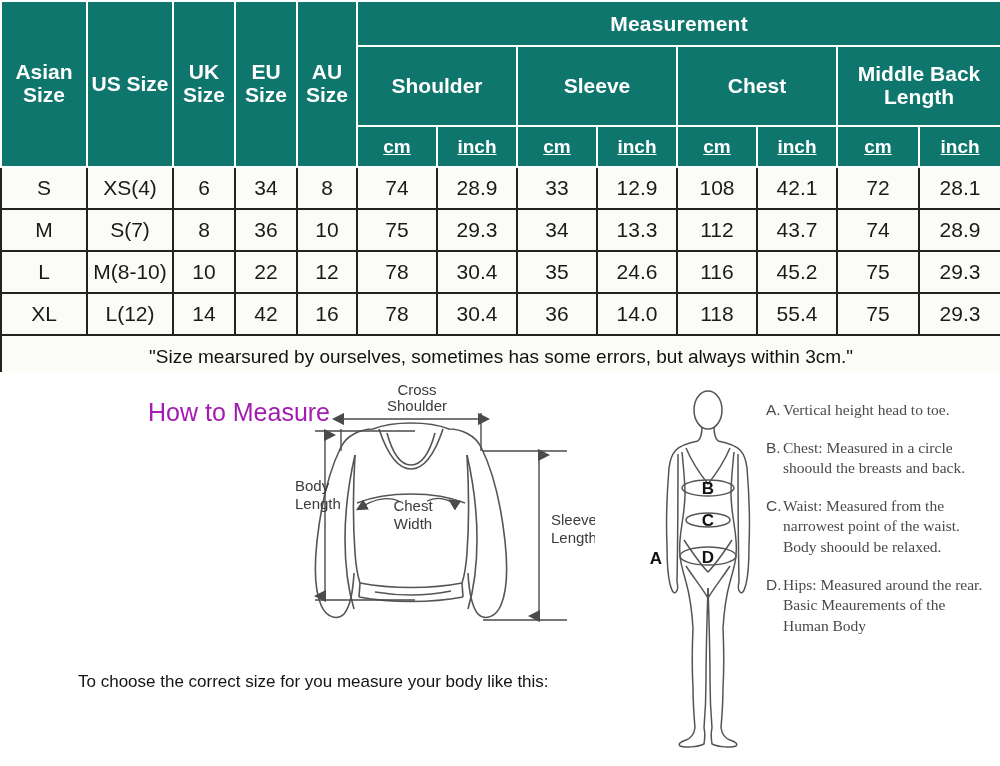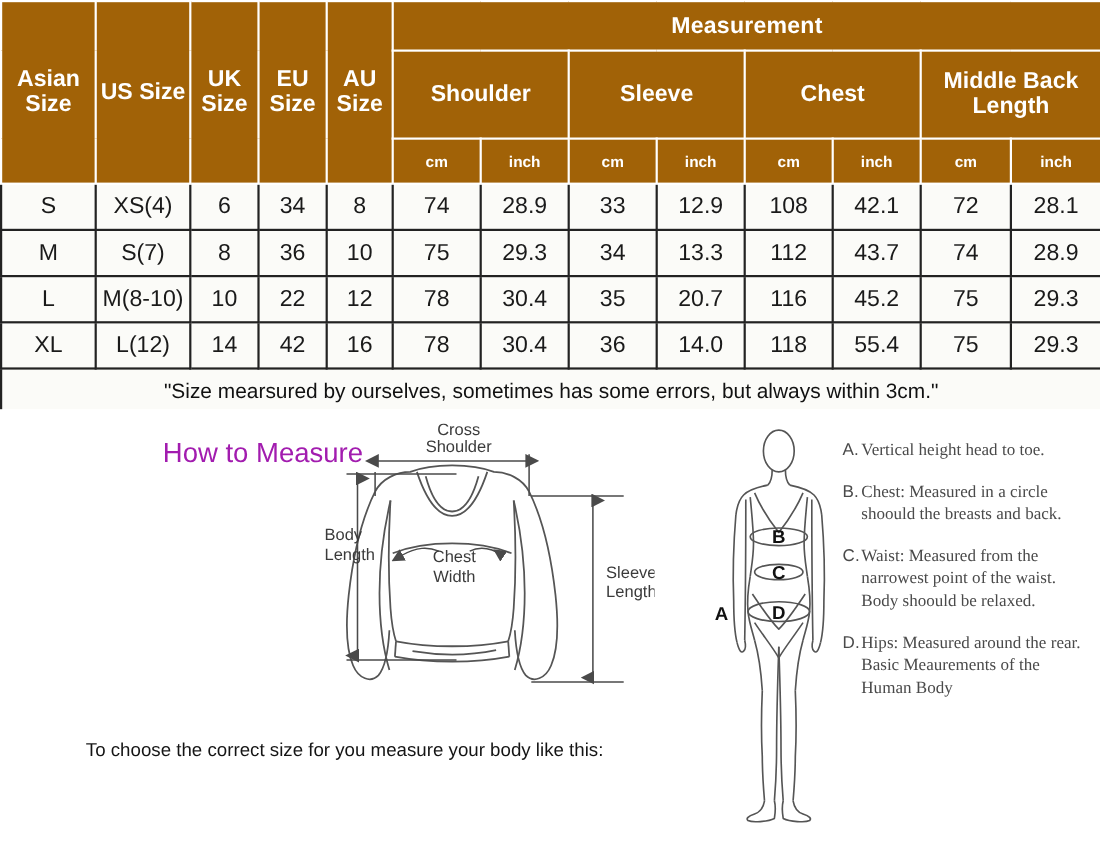--- a/index.html
+++ b/index.html
@@ -29,21 +29,21 @@
     table-layout: fixed;
   }
   table.size-table th,
   table.size-table td {
     border: 2px solid #ffffff;
     text-align: center;
     vertical-align: middle;
     padding: 0;
   }
   table.size-table th {
-    background: #a16207;
+    background: #0f766e;
     color: #ffffff;
     font-weight: bold;
     font-family: "Liberation Sans", sans-serif;
   }
   table.size-table td {
     background: #fbfbf8;
     color: #1a1a1a;
     border: 2px solid #222222;
     font-family: "Liberation Sans", sans-serif;
   }
@@ -57,22 +57,23 @@
     line-height: 1.08;
     height: 160px;
     margin-left: 15px;
   }
   th.h-group {
     font-size: 21px;
     line-height: 1.08;
     height: 78px;
   }
   th.h-unit {
-    font-size: 14px;
+    font-size: 19px;
     height: 39px;
+    text-decoration: underline;
   }
   td.cell {
     font-size: 21px;
     height: 40px;
   }
   tr.note-row td {
     font-size: 19px;
     height: 42px;
     background: #fbfbf8;
     color: #111111;
@@ -227,21 +228,21 @@
       </tr>
       <tr>
         <td class="cell">L</td>
         <td class="cell">M(8-10)</td>
         <td class="cell">10</td>
         <td class="cell">22</td>
         <td class="cell">12</td>
         <td class="cell">78</td>
         <td class="cell">30.4</td>
         <td class="cell">35</td>
-        <td class="cell">20.7</td>
+        <td class="cell">24.6</td>
         <td class="cell">116</td>
         <td class="cell">45.2</td>
         <td class="cell">75</td>
         <td class="cell">29.3</td>
       </tr>
       <tr>
         <td class="cell">XL</td>
         <td class="cell">L(12)</td>
         <td class="cell">14</td>
         <td class="cell">42</td>

